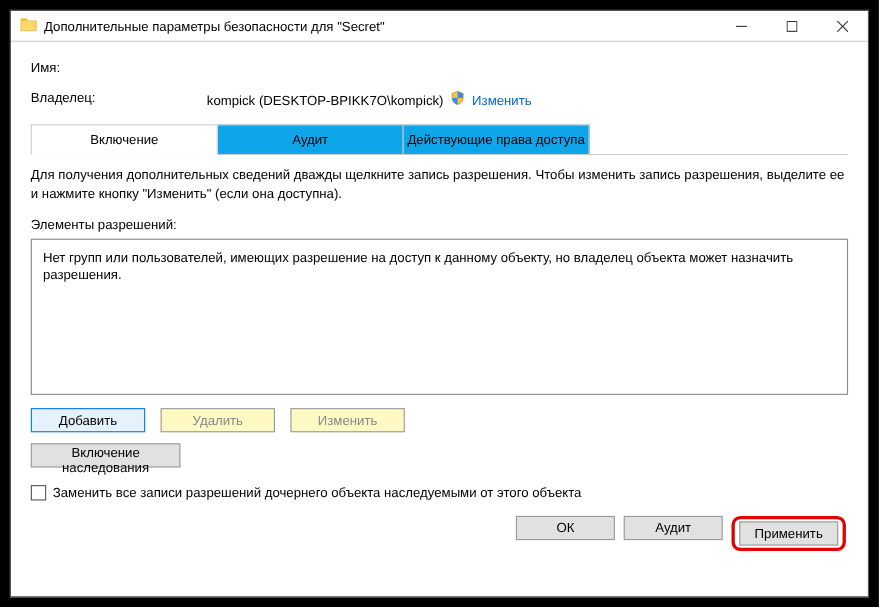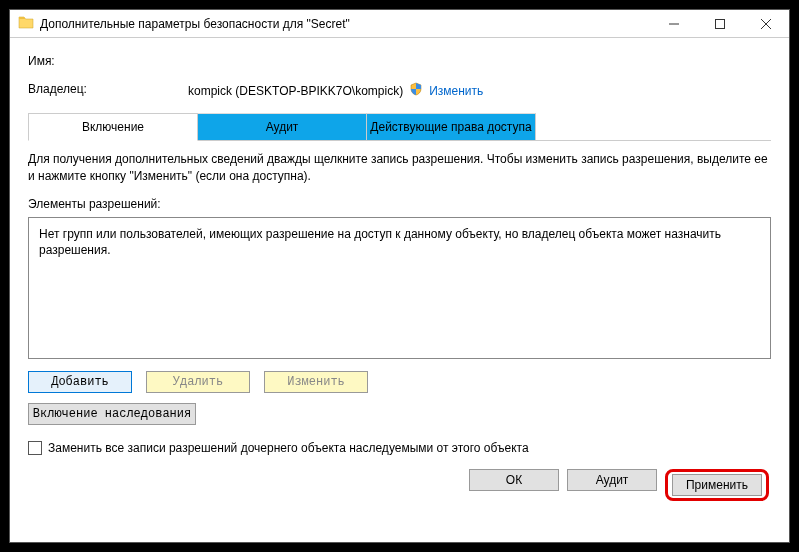--- a/index.html
+++ b/index.html
@@ -97,42 +97,41 @@
   border: 1px solid #888;
   height: 142px;
   padding: 8px 10px;
   margin-bottom: 12px;
   line-height: 1.4;
 }
 .btn-row {
   display: flex;
   gap: 14px;
   margin-bottom: 10px;
-  font-family: Liberation Mono, monospace;
 }
 .btn {
   width: 104px;
   height: 22px;
   border: 1px solid #999;
   background: #e1e1e1;
   font-size: 12px;
   font-family: inherit;
   cursor: pointer;
 }
 .btn.primary {
   border: 1px solid #0078d7;
   background: #e5f1fb;
 }
 .btn.disabled {
   color: #888;
   background: #fef9c3;
   cursor: default;
 }
 .btn.wide {
-  width: 168px;
+  width: 136px;
 }
 .checkbox-row {
   display: flex;
   align-items: center;
   gap: 6px;
   margin-bottom: 14px;
   margin-top: 6px;
 }
 .checkbox {
   width: 14px;

